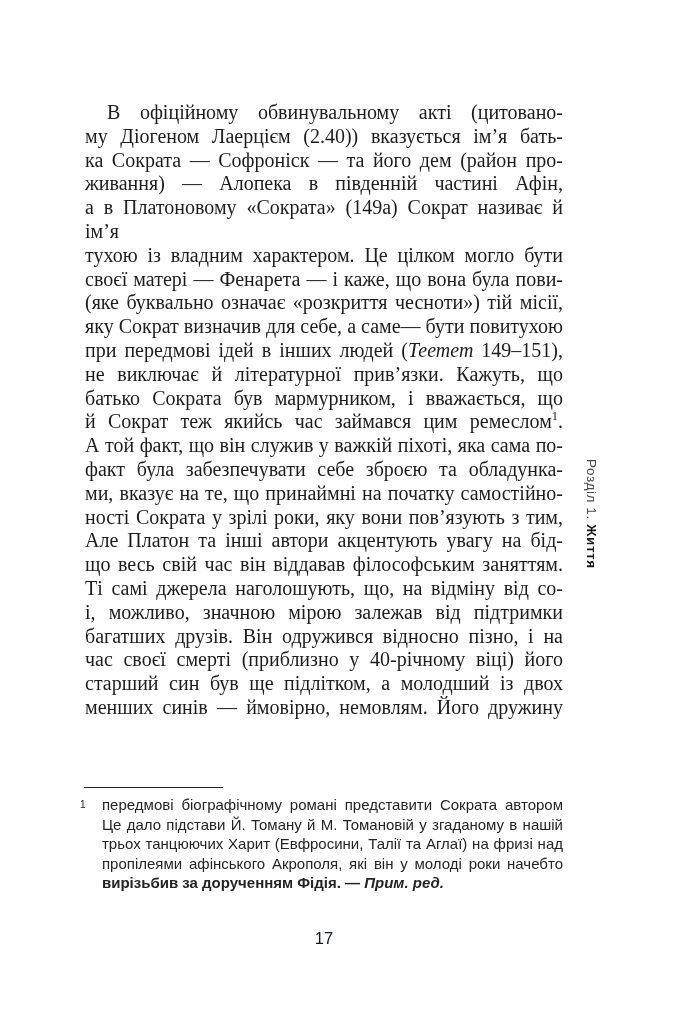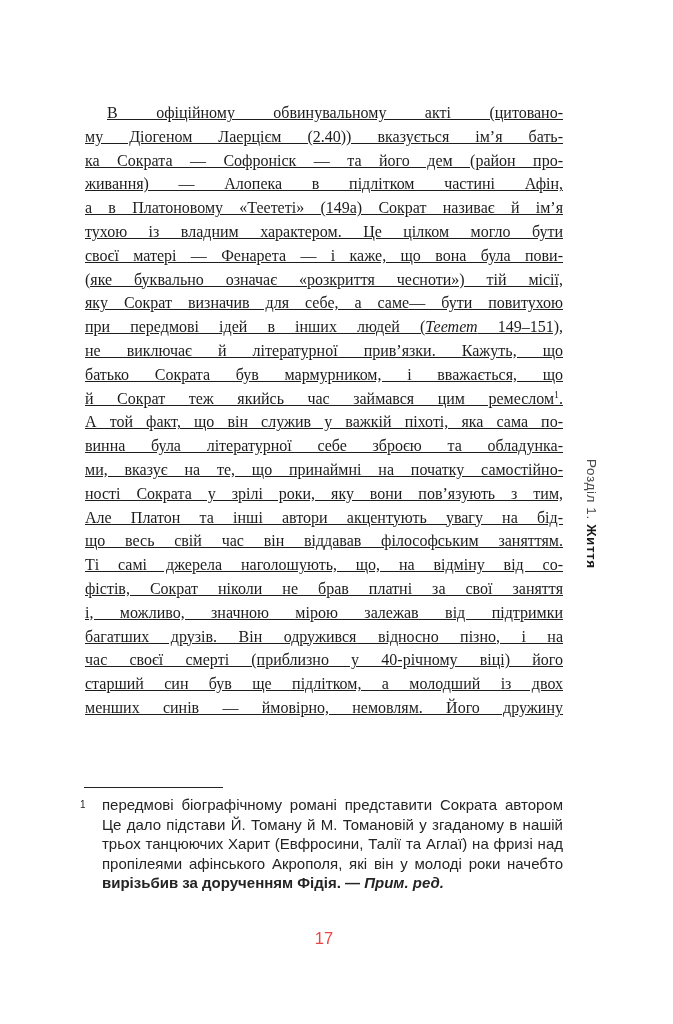--- a/index.html
+++ b/index.html
@@ -8,24 +8,23 @@
     width:673px; height:1024px;
     background:#ffffff;
     color:#1f1f1f;
     font-family:"Liberation Serif", serif;
     overflow:hidden;
   }
   
   .body-text {
     position:absolute;
     left:85px; top:101px; width:478px;
-    font-size:16px;
+    font-size:20px;
     line-height:23.8px;
     color:#1d1d1d;
-    text-decoration:underline;
   }
   .line {
     text-align:justify;
     text-align-last:justify;
     white-space:normal;
   }
   .body-text .line:first-child { text-indent:22px; }
   .line i { font-style:italic; }
   .line sup {
     font-size:62%;
@@ -69,50 +68,49 @@
   }
   .fn-lines { padding-left:17px; }
   .fn-lines .line:last-child { text-align-last:left;font-weight:bold; }
   
   .page-number {
     position:absolute;
     left:85px; top:929px; width:478px;
     text-align:center;
     font-family:"Liberation Sans", sans-serif;
     font-size:16.5px;
-    color:#ef4444;
+    color:#0f172a;
   }
 </style>
 </head>
 <body>
 
 <div class="page">
 
   <div class="body-text" id="body-lines">
       <div class="line">В офіційному обвинувальному акті (цитовано-</div>
       <div class="line">му Діогеном Лаерцієм (2.40)) вказується ім’я бать-</div>
       <div class="line">ка Сократа — Софроніск — та його дем (район про-</div>
-      <div class="line">живання) — Алопека в підлітком частині Афін,</div>
-      <div class="line">а в Платоновому «Теететі» (149а) Сократ називає й ім’я</div>
+      <div class="line">живання) — Алопека в південній частині Афін,</div>
+      <div class="line">а в Платоновому «Сократа» (149а) Сократ називає й ім’я</div>
       <div class="line">тухою із владним характером. Це цілком могло бути</div>
       <div class="line">своєї матері — Фенарета — і каже, що вона була пови-</div>
       <div class="line">(яке буквально означає «розкриття чесноти») тій місії,</div>
       <div class="line">яку Сократ визначив для себе, а саме— бути повитухою</div>
       <div class="line"><span>при передмові ідей в інших людей (</span><i>Теетет</i><span> 149–151),</span></div>
       <div class="line">не виключає й літературної прив’язки. Кажуть, що</div>
       <div class="line">батько Сократа був мармурником, і вважається, що</div>
       <div class="line"><span>й Сократ теж якийсь час займався цим ремеслом</span><sup>1</sup><span>.</span></div>
       <div class="line">А той факт, що він служив у важкій піхоті, яка сама по-</div>
-      <div class="line">винна була літературної себе зброєю та обладунка-</div>
+      <div class="line">факт була забезпечувати себе зброєю та обладунка-</div>
       <div class="line">ми, вказує на те, що принаймні на початку самостійно-</div>
       <div class="line">ності Сократа у зрілі роки, яку вони пов’язують з тим,</div>
       <div class="line">Але Платон та інші автори акцентують увагу на бід-</div>
       <div class="line">що весь свій час він віддавав філософським заняттям.</div>
       <div class="line">Ті самі джерела наголошують, що, на відміну від со-</div>
-      <div class="line">фістів, Сократ ніколи не брав платні за свої заняття</div>
       <div class="line">і, можливо, значною мірою залежав від підтримки</div>
       <div class="line">багатших друзів. Він одружився відносно пізно, і на</div>
       <div class="line">час своєї смерті (приблизно у 40-річному віці) його</div>
       <div class="line">старший син був ще підлітком, а молодший із двох</div>
       <div class="line">менших синів — ймовірно, немовлям. Його дружину</div>
     </div>
 
   <div class="running-head"><span>Розділ 1. </span><b>Життя</b></div>
 
   <hr class="footnote-divider">

